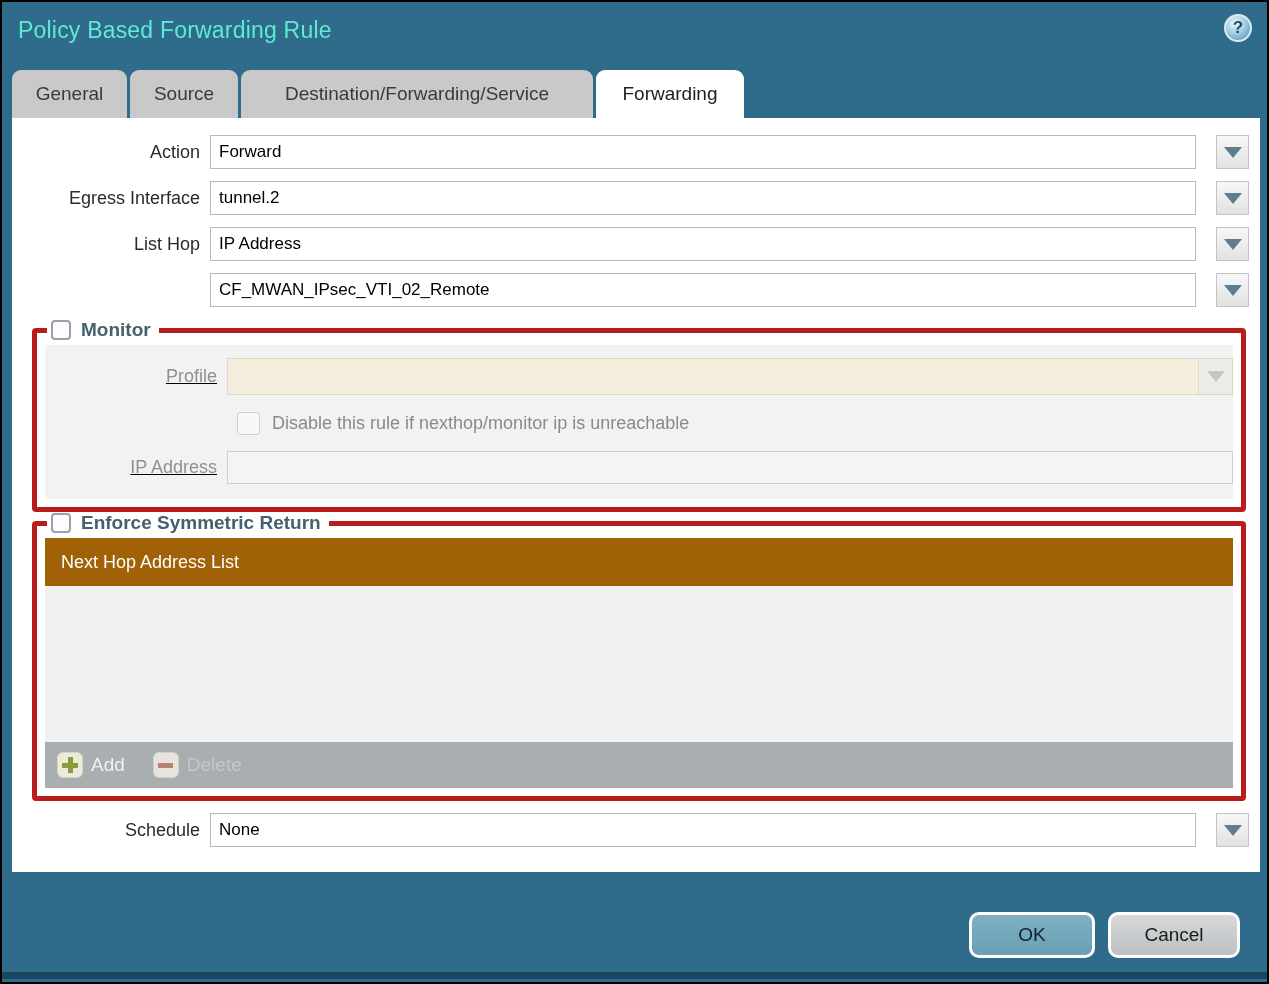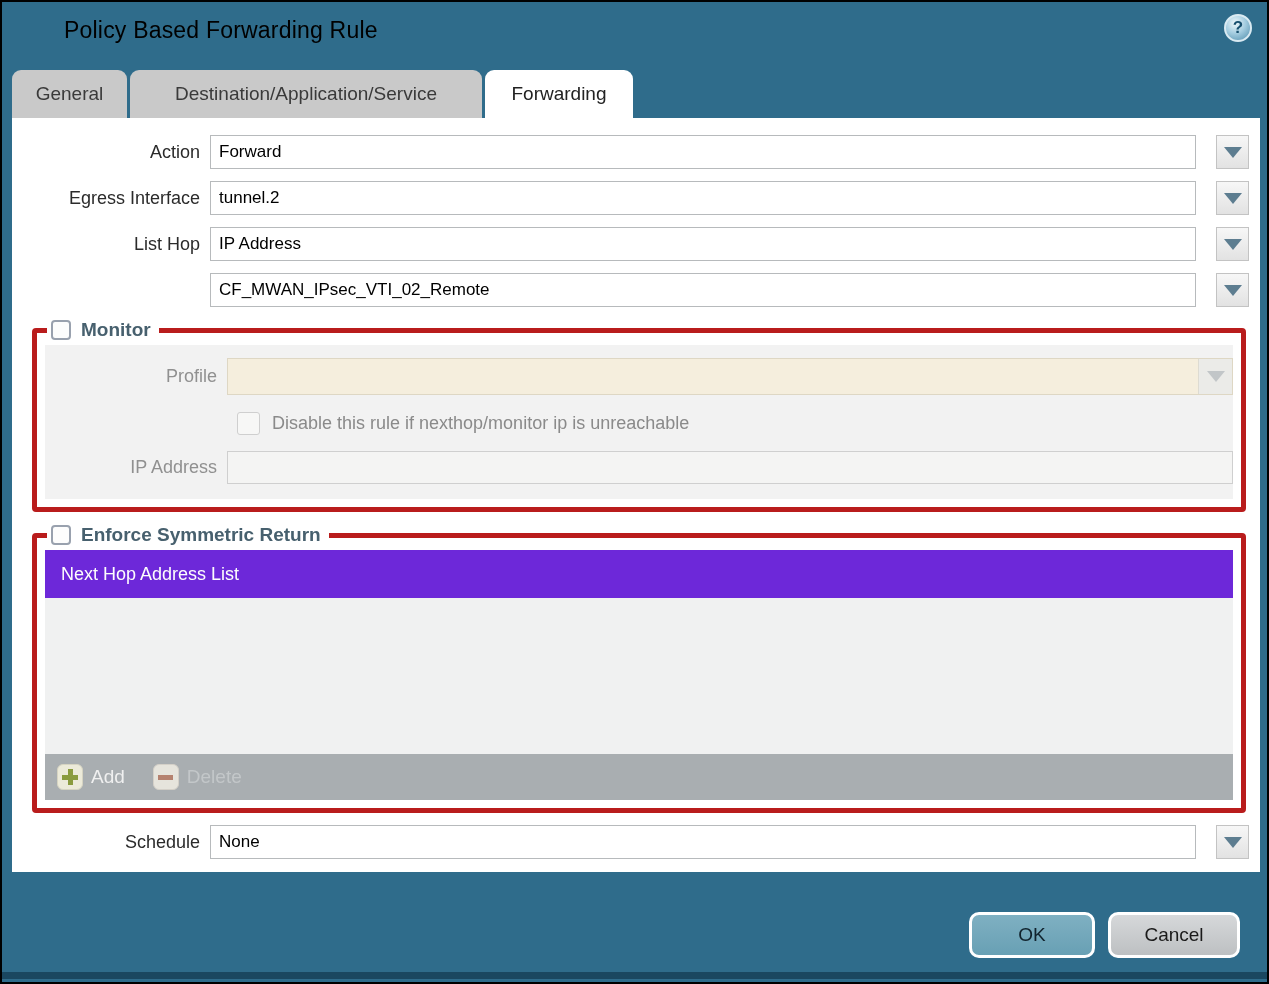--- a/index.html
+++ b/index.html
@@ -15,21 +15,21 @@
   }
   .dialog {
     width: 100%; height: 100%;
     background: #2f6c8b;
     position: relative;
     overflow: hidden;
   }
   
   .title {
     position: absolute; top: 15px; left: 16px;
-    font-size: 23px; color: #000000; letter-spacing: .2px; margin-left: 46px;
+    font-size: 23px; color: #5eead4; letter-spacing: .2px;
   }
   .help-icon {
     position: absolute; top: 12px; right: 15px;
     width: 28px; height: 28px; border-radius: 50%;
     background: radial-gradient(circle at 38% 30%, #eef7fb 0%, #a5cde0 45%, #4d8cab 100%);
     border: 2px solid #d9eaf2;
     display: flex; align-items: center; justify-content: center;
     color: #174f6e; font-weight: bold; font-size: 17px;
     cursor: pointer;
   }
@@ -97,21 +97,21 @@
     display: flex; align-items: center; gap: 10px;
     padding: 0 8px 0 4px; margin-left: 2px;
   }
   .cb {
     width: 20px; height: 20px;
     border: 2px solid #99a1ae; border-radius: 4px;
     background: #fdfdfd; cursor: pointer;
   }
   .legend-label { font-size: 19px; font-weight: bold; color: #47606e; }
   .monitor-body { background: #f2f2f2; padding: 13px 0 15px; margin-top: 4px; }
-  .m-row { display: flex; align-items: center; }
+  .m-row { display: flex; align-items: center; text-decoration: underline; }
   .m-label {
     width: 182px; flex-shrink: 0;
     text-align: right; padding-right: 10px;
     font-size: 18px; color: #909090;
   }
   .profile-input {
     flex: 1; height: 37px;
     background: #f5eedd; border: 1px solid #ded7c4;
     display: flex; align-items: stretch;
   }
@@ -135,21 +135,21 @@
   .ip-row { margin-top: 16px; }
   .ip-input {
     flex: 1; height: 33px;
     background: #f4f4f3; border: 1px solid #cfcfcf;
     font-size: 17px; padding: 0 8px; color: #555;
     font-family: "Liberation Sans", sans-serif;
   }
   
   .table { margin-top: 4px; }
   .table-header {
-    height: 48px; background: #6d28d9;
+    height: 48px; background: #a16207;
     color: #fdfdfd; font-size: 18px;
     display: flex; align-items: center; padding-left: 16px;
   }
   .table-body { height: 156px; background: #f0f1f1; }
   .table-footer {
     height: 46px; background: #a9aeb1;
     display: flex; align-items: center; gap: 28px; padding-left: 12px;
   }
   .tbl-btn { display: flex; align-items: center; gap: 8px; cursor: pointer; }
   .tbl-btn .ic {
@@ -189,21 +189,22 @@
 <div class="frame">
   <div class="dialog">
 
     <div class="title">Policy Based Forwarding Rule</div>
     <div class="help-icon">
       <span>?</span>
     </div>
 
     <div class="tabs">
       <div class="tab t1">General</div>
-      <div class="tab t3">Destination/Application/Service</div>
+      <div class="tab t2">Source</div>
+      <div class="tab t3">Destination/Forwarding/Service</div>
       <div class="tab t4 active">Forwarding</div>
     </div>
 
     <div class="content">
 
       <div class="row">
         <div class="row-label">Action</div>
         <div class="combo">
           <input type="text" value="Forward" style="">
           <div class="dd-btn">
@@ -260,21 +261,21 @@
             <div class="dis-cb"></div>
             <span class="dis-cb-text">Disable this rule if nexthop/monitor ip is unreachable</span>
           </div>
           <div class="m-row ip-row">
             <div class="m-label">IP Address</div>
             <input type="text" class="ip-input" value="" style="">
           </div>
         </div>
       </fieldset>
 
-      <fieldset style="margin-top:12px">
+      <fieldset style="">
         <legend>
           <div class="cb"></div>
           <span class="legend-label">Enforce Symmetric Return</span>
         </legend>
         <div class="table">
           <div class="table-header">Next Hop Address List</div>
           <div class="table-body"></div>
           <div class="table-footer">
             <div class="tbl-btn">
               <div class="ic-wrap ic ic-add">

